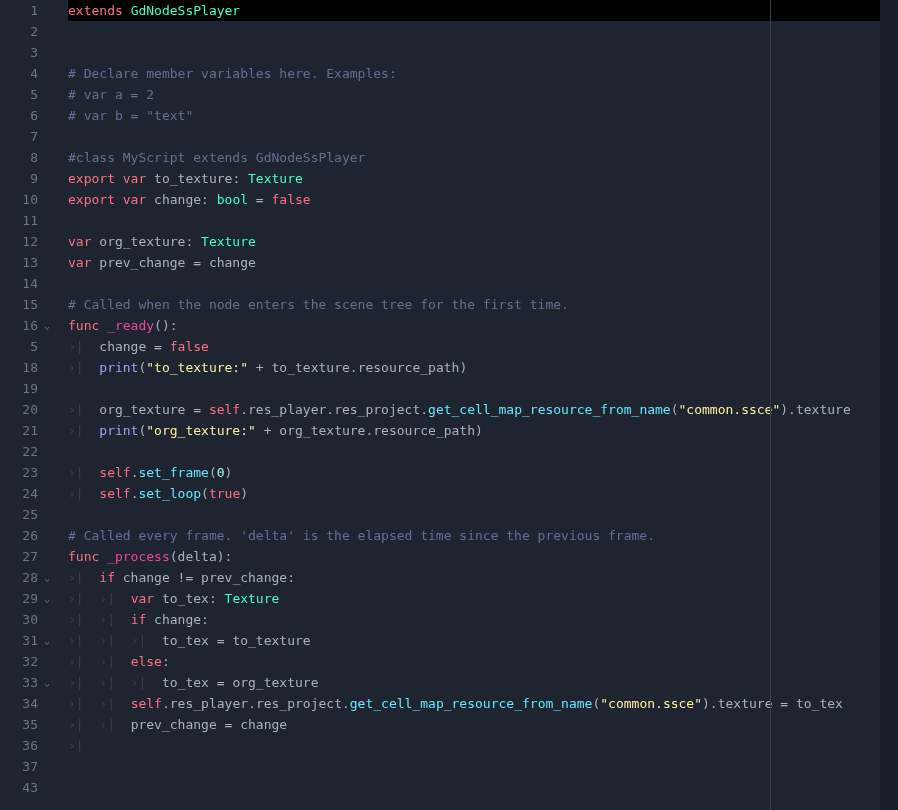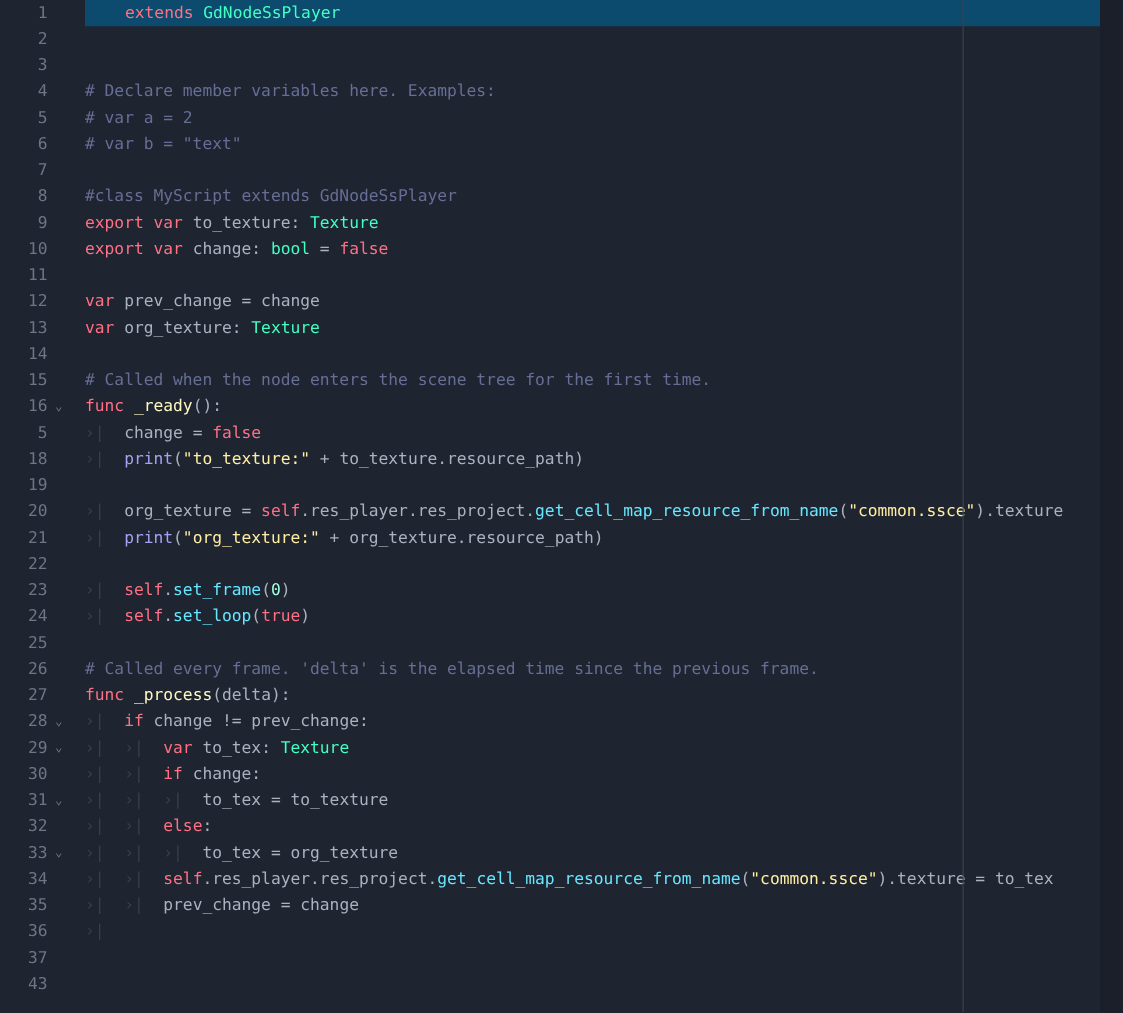--- a/index.html
+++ b/index.html
@@ -47,36 +47,35 @@
       flex: 1;
       padding-left: 10px;
       position: relative;
     }
     .code-line {
       height: 21px;
       white-space: pre;
       position: relative;
     }
     .code-line.active {
-      background: #0c4a6e;
-      padding-left: 32px;
+      background: #000000;
     }
     .indent-guide {
       color: #3b4048;
     }
     .tab-arrow {
       color: #3b4048;
     }
     .tok-keyword { color: #ff7085; }
     .tok-type { color: #42ffc2; }
     .tok-comment { color: #676e95; }
     .tok-string { color: #ffeda1; }
     .tok-number { color: #a1ffe0; }
     .tok-func { color: #a3a3f5; }
-    .tok-funcname { color: #fef9c3; }
+    .tok-funcname { color: #ec4899; }
     .tok-punct { color: #abb2bf; }
     .tok-bool { color: #ff7085; }
     .tok-ident { color: #abb2bf; }
     .tok-method { color: #66e6ff; text-align: right; }
     .edge-line {
       position: absolute;
       top: 0;
       bottom: 0;
       width: 1px;
       background: #3b4048;
@@ -255,22 +254,22 @@
       <div class="code-line"></div>
       <div class="code-line"></div>
       <div class="code-line"><span class="tok-comment"># Declare member variables here. Examples:</span></div>
       <div class="code-line"><span class="tok-comment"># var a = 2</span></div>
       <div class="code-line"><span class="tok-comment"># var b = "text"</span></div>
       <div class="code-line"></div>
       <div class="code-line"><span class="tok-comment">#class MyScript extends GdNodeSsPlayer</span></div>
       <div class="code-line"><span class="tok-keyword">export</span><span class="tok-ident"> </span><span class="tok-keyword">var</span><span class="tok-ident"> to_texture</span><span class="tok-punct">: </span><span class="tok-type">Texture</span></div>
       <div class="code-line"><span class="tok-keyword">export</span><span class="tok-ident"> </span><span class="tok-keyword">var</span><span class="tok-ident"> change</span><span class="tok-punct">: </span><span class="tok-type">bool</span><span class="tok-punct"> = </span><span class="tok-bool">false</span></div>
       <div class="code-line"></div>
+      <div class="code-line"><span class="tok-keyword">var</span><span class="tok-ident"> org_texture</span><span class="tok-punct">: </span><span class="tok-type">Texture</span></div>
       <div class="code-line"><span class="tok-keyword">var</span><span class="tok-ident"> prev_change </span><span class="tok-punct">=</span><span class="tok-ident"> change</span></div>
-      <div class="code-line"><span class="tok-keyword">var</span><span class="tok-ident"> org_texture</span><span class="tok-punct">: </span><span class="tok-type">Texture</span></div>
       <div class="code-line"></div>
       <div class="code-line"><span class="tok-comment"># Called when the node enters the scene tree for the first time.</span></div>
       <div class="code-line"><span class="tok-keyword">func</span><span class="tok-ident"> </span><span class="tok-funcname">_ready</span><span class="tok-punct">(</span><span class="tok-punct">)</span><span class="tok-punct">:</span></div>
       <div class="code-line"><span class="tab-arrow">›<span class="indent-guide">|</span>  </span><span class="tok-ident">change </span><span class="tok-punct">=</span><span class="tok-ident"> </span><span class="tok-bool">false</span></div>
       <div class="code-line"><span class="tab-arrow">›<span class="indent-guide">|</span>  </span><span class="tok-func">print</span><span class="tok-punct">(</span><span class="tok-string">"to_texture:"</span><span class="tok-punct"> + </span><span class="tok-ident">to_texture</span><span class="tok-punct">.</span><span class="tok-ident">resource_path</span><span class="tok-punct">)</span></div>
       <div class="code-line"></div>
       <div class="code-line"><span class="tab-arrow">›<span class="indent-guide">|</span>  </span><span class="tok-ident">org_texture </span><span class="tok-punct">=</span><span class="tok-ident"> </span><span class="tok-keyword">self</span><span class="tok-punct">.</span><span class="tok-ident">res_player</span><span class="tok-punct">.</span><span class="tok-ident">res_project</span><span class="tok-punct">.</span><span class="tok-method">get_cell_map_resource_from_name</span><span class="tok-punct">(</span><span class="tok-string">"common.ssce"</span><span class="tok-punct">)</span><span class="tok-punct">.</span><span class="tok-ident">texture</span></div>
       <div class="code-line"><span class="tab-arrow">›<span class="indent-guide">|</span>  </span><span class="tok-func">print</span><span class="tok-punct">(</span><span class="tok-string">"org_texture:"</span><span class="tok-punct"> + </span><span class="tok-ident">org_texture</span><span class="tok-punct">.</span><span class="tok-ident">resource_path</span><span class="tok-punct">)</span></div>
       <div class="code-line"></div>
       <div class="code-line"><span class="tab-arrow">›<span class="indent-guide">|</span>  </span><span class="tok-keyword">self</span><span class="tok-punct">.</span><span class="tok-method">set_frame</span><span class="tok-punct">(</span><span class="tok-number">0</span><span class="tok-punct">)</span></div>

